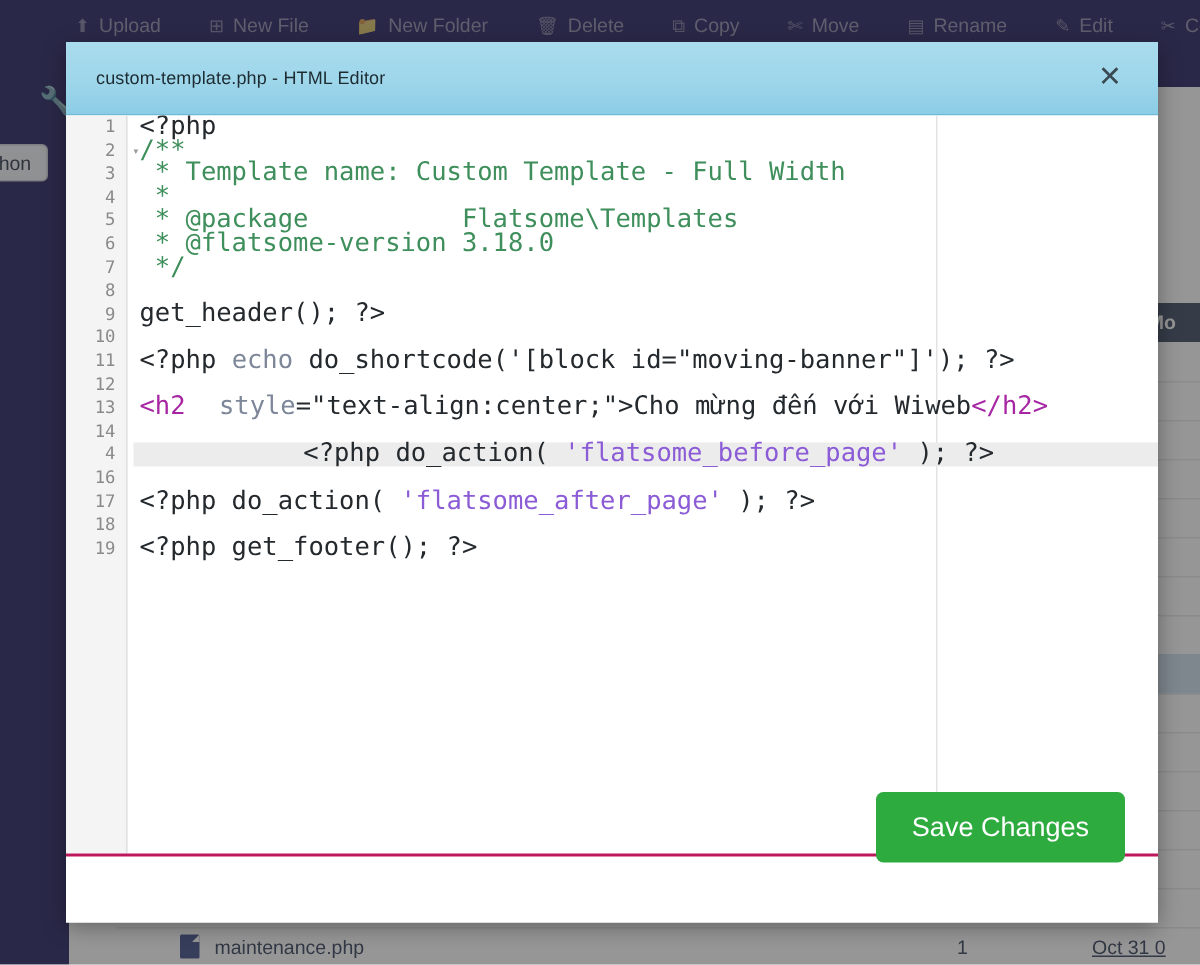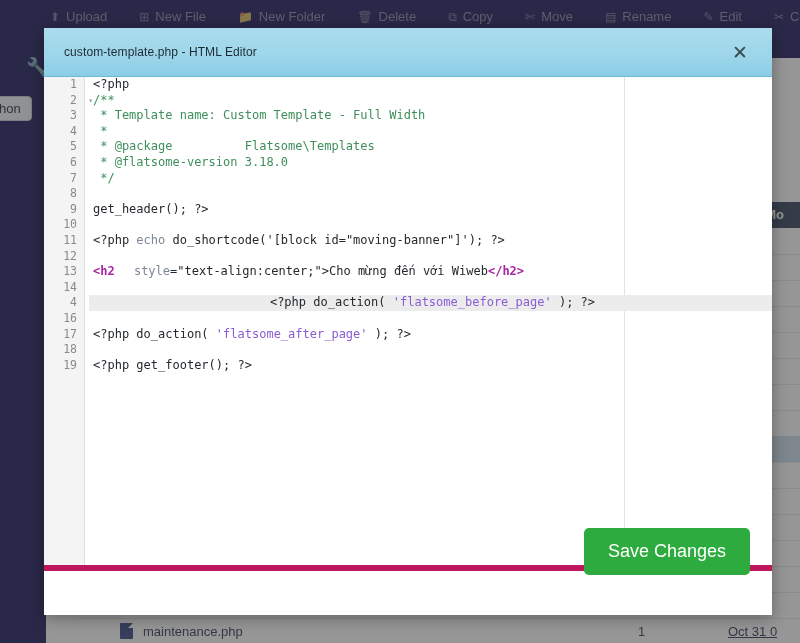--- a/index.html
+++ b/index.html
@@ -102,37 +102,37 @@
   .gutter .gl{
     height:15.6px;line-height:15.6px;text-align:right;
     padding-right:7px;font-family:"DejaVu Sans Mono",monospace;
     font-size:11.5px;color:#8a8a8a;position:relative;
   }
   .gutter .gl .fold{
     position:absolute;right:-9px;top:0;color:#9a9a9a;font-size:8px;
   }
   .code{
     position:absolute;left:45px;top:0;right:0;bottom:0;
-    font-family:"DejaVu Sans Mono",monospace;font-size:12px;
+    font-family:"DejaVu Sans Mono",monospace;font-size:17px;
     color:#24292e;white-space:pre;
   }
   .code .ln{height:15.6px;line-height:15.6px;padding-left:4px;}
   .code .ln.active{background:#ececec;text-align:center;}
   .ruler{
     position:absolute;left:580px;top:0;bottom:0;width:1px;background:#e3e3e3;
   }
   .cm{color:#3f8f5c;}
-  .tag{color:#a626a4;font-weight:bold;}
+  .tag{color:#a626a4;}
   .attr{color:#7d8799;margin-left:12px;}
   .kw{color:#7d8799;}
   .str{color:#8b5cd6;}
 
   .modal-footer{
     position:absolute;left:0;right:0;bottom:0;height:44px;
-    background:#ffffff;border-top:6px solid #be185d;
+    background:#ffffff;border-top:2px solid #be185d;
   }
   .save-btn{
     position:absolute;right:22px;top:-43px;
     background:#2eab3f;color:#ffffff;border:none;border-radius:5px;
     font-size:18px;font-family:"Liberation Sans",sans-serif;
     padding:13px 24px;cursor:pointer;
   }
   .scrollbar-v{
     position:absolute;right:0;top:0;width:9px;bottom:0;background:transparent;
   }

